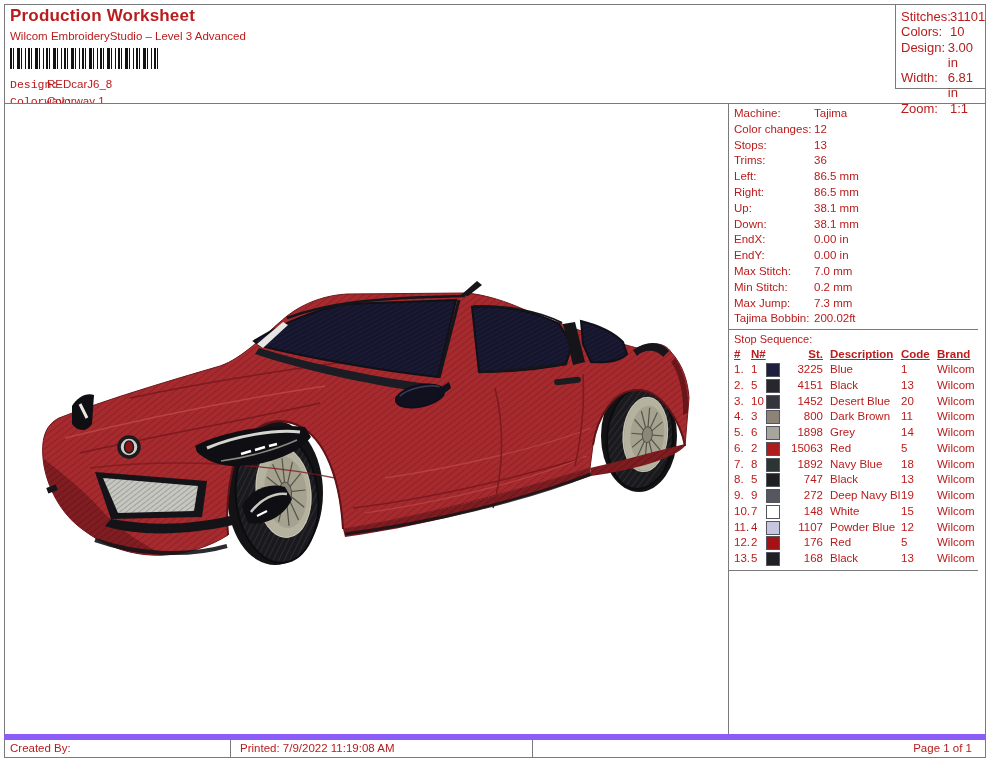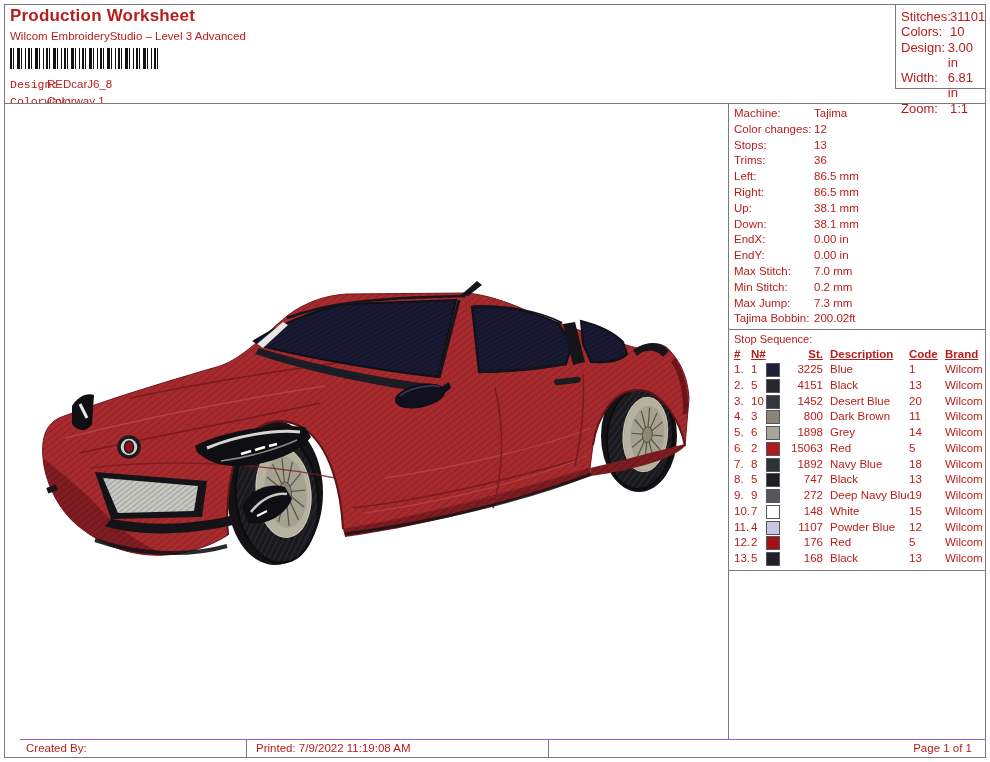--- a/index.html
+++ b/index.html
@@ -28,40 +28,40 @@
   
   .stats-box{position:absolute;left:895px;top:4px;width:91px;height:85px;border:1px solid #7a7a7a;box-sizing:border-box;padding:4px 0 0 5px;}
   .stat-row{display:flex;font-size:13px;line-height:15.3px;}
   .stat-row .slabel{width:49px;}
 
   
   .canvas{position:absolute;left:5px;top:104px;width:723px;height:636px;background:#fff;}
   .car{position:absolute;left:30px;top:174px;width:660px;height:296px;}
 
   
-  .right-panel{position:absolute;left:729px;top:104px;width:257px;height:636px;box-sizing:border-box;padding:2px 0 0 5px;}
+  .right-panel{position:absolute;left:729px;top:104px;width:257px;height:636px;box-sizing:border-box;padding:2px 8px 0 5px;}
   .info-row{display:flex;font-size:11.5px;line-height:15.8px;height:15.8px;}
   .info-row .ilabel{width:80px;}
   .panel-sep{height:1px;background:#7a7a7a;margin:2px 0 1px -5px;}
   .seq-title{font-size:11px;line-height:16px;height:16px;}
   .seq-row{display:flex;align-items:center;font-size:11.5px;height:15.75px;line-height:15.75px;}
   .seq-head{font-weight:bold;height:15px;}
   .seq-head span{text-decoration:underline;}
   .c-num{width:17px;}
   .c-n{width:15px;}
   .c-sw{width:17px;}
   .c-st{width:42px;text-align:right;padding-right:2px;box-sizing:border-box;}
   .c-desc{flex:1;padding-left:5px;white-space:nowrap;overflow:hidden;}
   .c-code{width:30px;text-align:left;}
   .c-brand{width:47px;padding-left:6px;box-sizing:border-box;}
   .swatch{width:12px;height:12px;border:1px solid #55555f;box-sizing:content-box;}
   .seq-bottom{height:1px;background:#7a7a7a;margin:3px 0 0 -5px;}
 
   
-  .footer{position:absolute;left:20px;right:4px;bottom:4px;height:18px;border-top:1px solid #8b5cf6;display:flex;font-size:11.5px;}
+  .footer{position:absolute;left:4px;right:4px;bottom:4px;height:18px;border-top:6px solid #8b5cf6;display:flex;font-size:11.5px;}
   .fcell{line-height:17px;height:18px;box-sizing:border-box;white-space:nowrap;overflow:hidden;}
   .fcell+.fcell{border-left:1px solid #7a7a7a;}
   .f1{width:226px;padding-left:6px;}
   .f2{width:344px;padding-left:10px;}
   .f3{width:302px;padding-left:9px;}
   .f4{flex:1;text-align:right;padding-right:14px;}
 </style>
 </head>
 <body>
 

